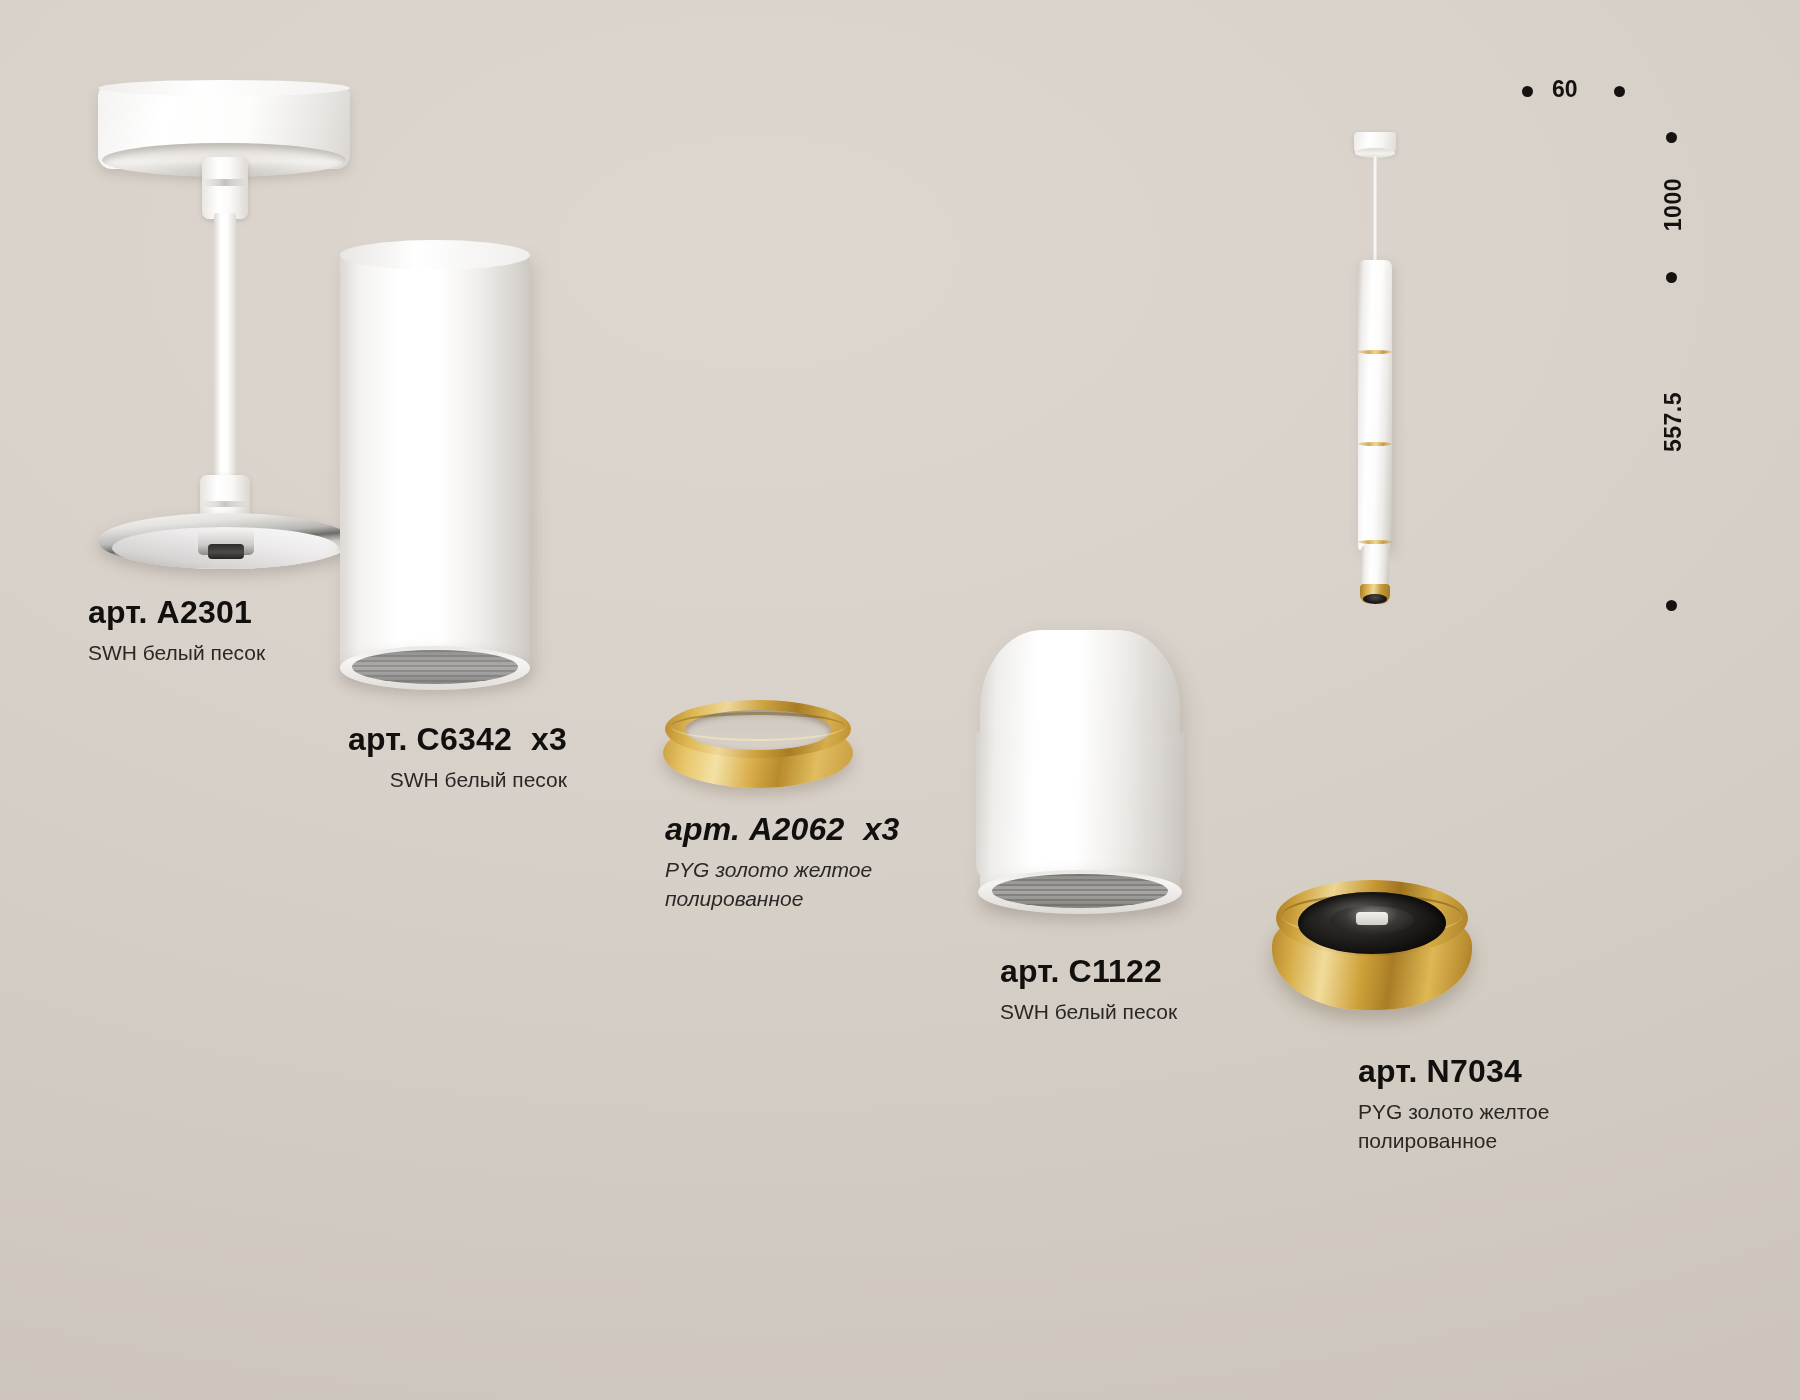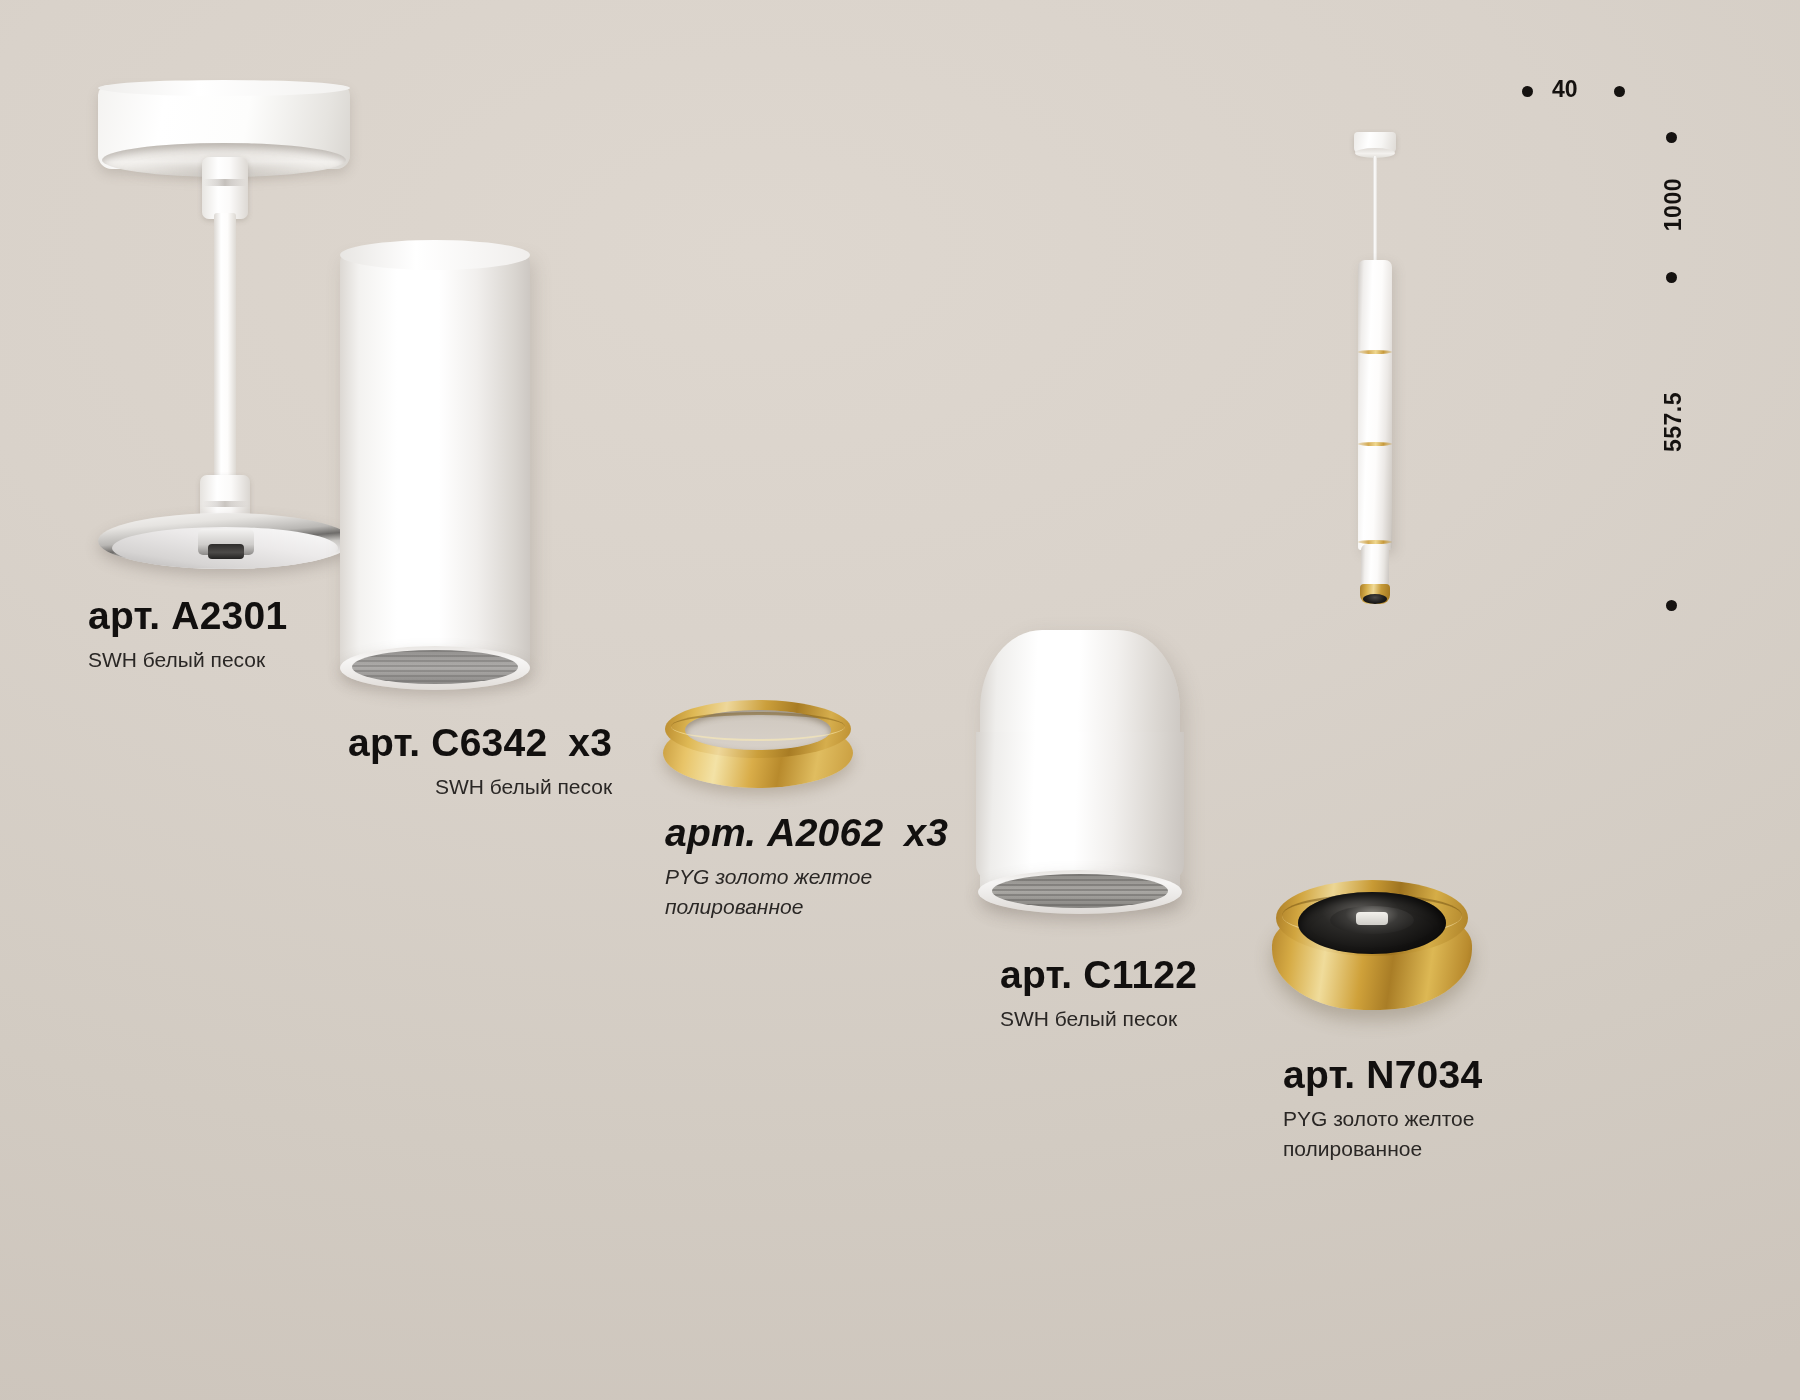--- a/index.html
+++ b/index.html
@@ -14,21 +14,21 @@
   #backdrop{
     position:absolute;inset:0;
     background:
       radial-gradient(120% 90% at 42% 18%, #ded7cf 0%, #d9d2ca 38%, #d2cbc2 72%, #cdc5bc 100%);
   }
   #stage{position:absolute;inset:0;}
 
   
   .label{position:absolute;}
   .label .art{
-    font-size:39px;font-weight:700;color:#12100f;
+    font-size:32px;font-weight:700;color:#12100f;
     letter-spacing:.2px;white-space:nowrap;line-height:1.05;
   }
   .label .art .qty{font-weight:700;margin-left:10px;}
   .label .sub{
     font-size:21px;font-weight:400;color:#2a2725;
     line-height:1.32;white-space:nowrap;margin-top:9px;
   }
 
   
   .dim{position:absolute;font-size:23px;font-weight:700;color:#14110f;}
@@ -331,21 +331,21 @@
 
   <div id="p-n7034">
     <div class="n-outer"></div>
     <div class="n-top"></div>
     <div class="n-ridge"></div>
     <div class="n-black"></div>
     <div class="n-black-inner"></div>
     <div class="n-led"></div>
   </div>
 
-  <div class="label" style="left:1283px;top:1055px;">
+  <div class="label" style="left:1358px;top:1055px;">
     <div class="art">
       <span>арт.</span>
       <span>N7034</span>
     </div>
     <div class="sub">PYG золото желтое</div>
     <div class="sub" style="margin-top:2px;">полированное</div>
   </div>
 
   <div id="p-assembly">
     <div class="a-cup"></div>
@@ -354,21 +354,21 @@
     <div class="a-tube"></div>
     <div class="gold-band" style="top:218px;"></div>
     <div class="gold-band" style="top:310px;"></div>
     <div class="gold-band" style="top:408px;"></div>
     <div class="a-taper"></div>
     <div class="a-gold-end"></div>
     <div class="a-gold-face"></div>
   </div>
 
   <div class="dot" style="left:1522px;top:86px;"></div>
-  <div class="dim" style="left:1552px;top:76px;">40</div>
+  <div class="dim" style="left:1552px;top:76px;">60</div>
   <div class="dot" style="left:1614px;top:86px;"></div>
 
   <div class="dot" style="left:1666px;top:132px;"></div>
   <div class="dim vert" style="left:1660px;top:178px;">1000</div>
   <div class="dot" style="left:1666px;top:272px;"></div>
 
   <div class="dim vert" style="left:1660px;top:392px;">557.5</div>
   <div class="dot" style="left:1666px;top:600px;"></div>
 
 </div>

